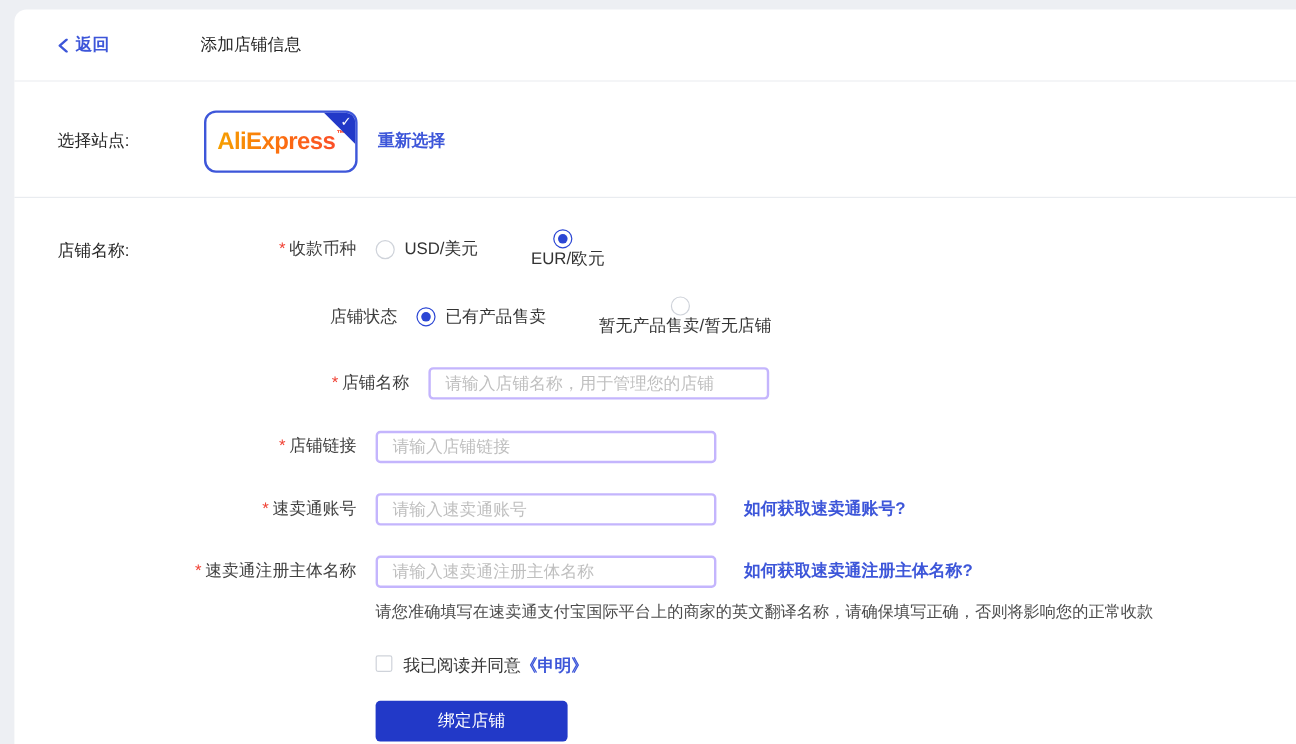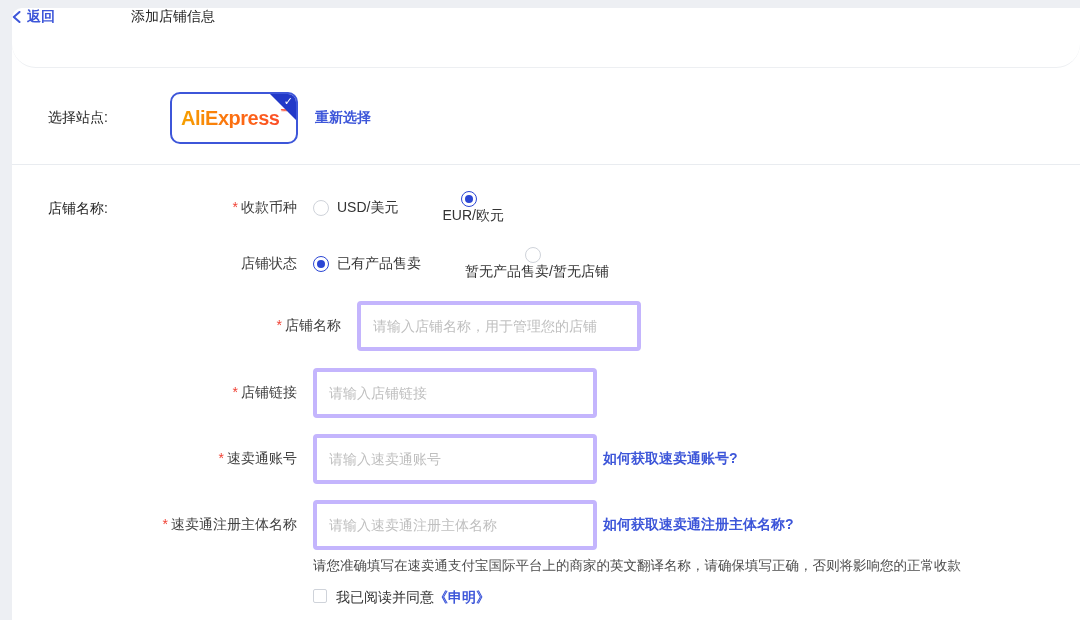--- a/index.html
+++ b/index.html
@@ -17,22 +17,22 @@
     font-family:"Liberation Sans","DejaVu Sans",sans-serif;
     font-size:14px;color:#333;
     position:relative;
   }
   .card{
     position:absolute;left:12px;top:8px;width:1068px;height:612px;
     background:#fff;border-top-left-radius:10px;
   }
   
   .header{
-    height:60px;display:flex;align-items:flex-start;
-    border-bottom:1px solid #edeff2;border-radius:24px;
+    height:60px;display:flex;align-items:center;
+    padding-left:36px;border-bottom:1px solid #edeff2;
   }
   .back{display:inline-flex;align-items:center;gap:6px;color:var(--accent);
     font-weight:700;cursor:pointer;text-decoration:none;}
   .back svg{display:block;}
   .title{margin-left:76px;color:#262626;}
   
   .site-row{
     display:flex;align-items:center;
     padding:24px 0 20px 36px;border-bottom:1px solid #e9ecf0;
   }
@@ -56,42 +56,42 @@
   }
   .link{color:var(--accent);font-weight:700;cursor:pointer;text-decoration:none;}
   .reselect{margin-left:17px;}
   
   .form-section{position:relative;padding-top:25px;}
   .section-label{position:absolute;left:36px;top:25px;height:36px;line-height:36px;color:#262626;}
   .row{display:flex;align-items:center;min-height:36px;}
   .row-label{width:285px;text-align:right;color:#404040;flex:none;}
   .req{color:var(--required);margin-right:3px;}
   .row-control{margin-left:16px;display:flex;align-items:center;}
-  .mb20{margin-bottom:20px;}.mb19{margin-bottom:19px;}.mb17{margin-bottom:17px;padding-left:44px;}
-  .mb16{margin-bottom:16px;}.mb8{margin-bottom:8px;}.mb24{margin-bottom:15px;}
+  .mb20{margin-bottom:20px;}.mb19{margin-bottom:19px;padding-left:34px;}.mb17{margin-bottom:17px;padding-left:44px;}
+  .mb16{margin-bottom:16px;}.mb8{margin-bottom:8px;}.mb24{margin-bottom:28px;}
   
   .radio-item{display:inline-flex;align-items:center;cursor:pointer;}
   .radio-item + .radio-item{margin-left:44px;flex-direction:column;}
   .radio{
     width:16px;height:16px;border-radius:50%;border:1px solid #cfd3da;
     background:#fff;margin-right:8px;flex:none;position:relative;
   }
   .radio.checked{border:1.5px solid #2b46d4;}
   .radio.checked::after{
     content:"";position:absolute;left:50%;top:50%;transform:translate(-50%,-50%);
     width:8px;height:8px;border-radius:50%;background:#2b46d4;
   }
   
   .text-input{
-    width:284px;height:50px;border:4px solid #c4b5fd;border-radius:4px;
+    width:284px;height:27px;border:2px solid #c4b5fd;border-radius:4px;
     padding:0 12px;font-size:14px;color:#333;outline:none;
     font-family:"Liberation Sans","DejaVu Sans",sans-serif;background:#fff;
   }
   .text-input::placeholder{color:var(--placeholder);}
-  .field-link{margin-left:6px;}
+  .field-link{margin-left:23px;}
   
   .indent{margin-left:301px;}
   .note{font-size:13.5px;color:#4d4d4d;line-height:16px;}
   .agree-row{display:flex;align-items:flex-start;}
   .checkbox{
     width:14px;height:14px;border:1px solid #cfd3da;border-radius:2px;
     background:#fff;margin-right:9px;flex:none;cursor:pointer;
   }
   .agree-text{color:#333;}
   .submit-btn{

